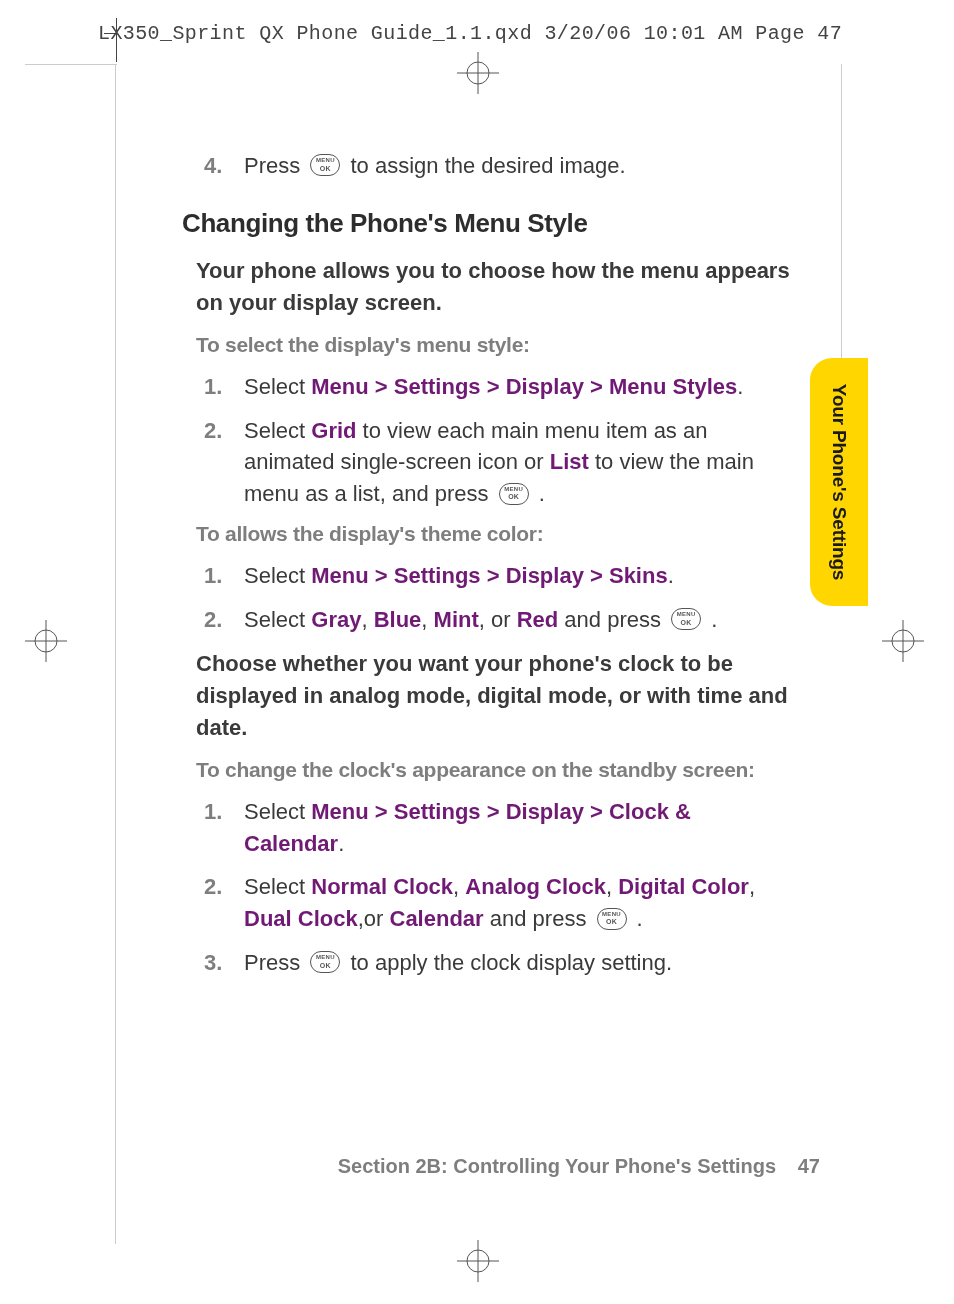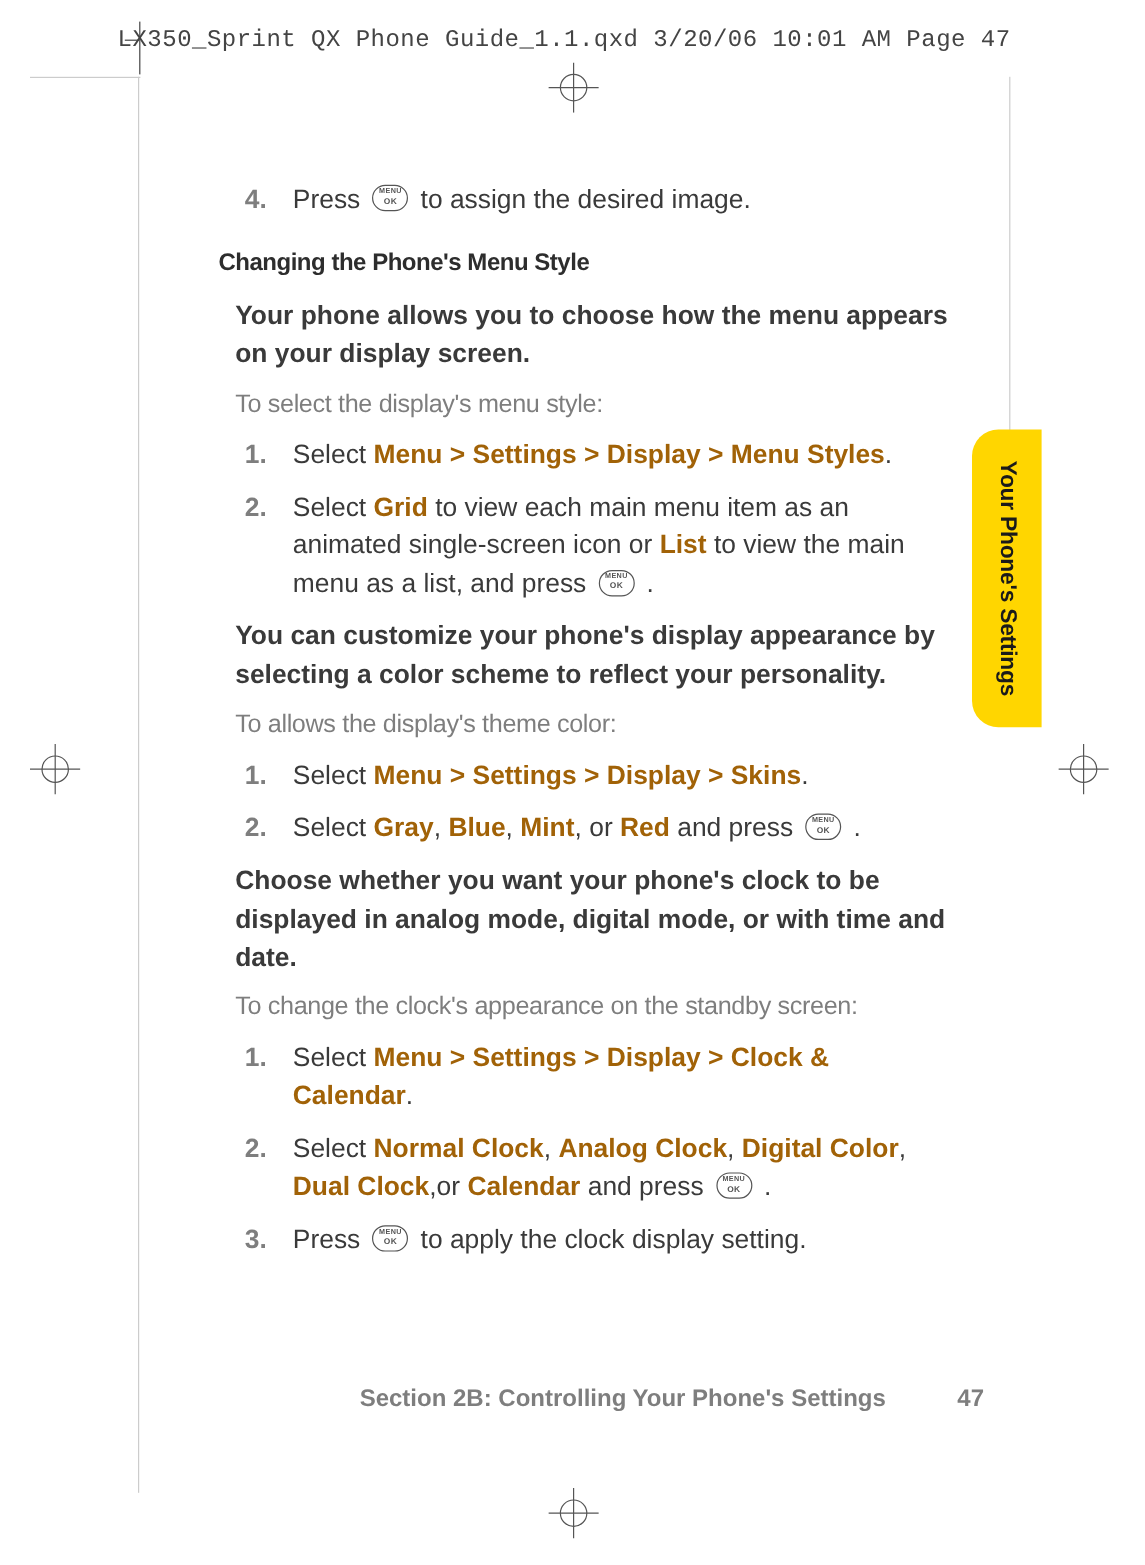--- a/index.html
+++ b/index.html
@@ -34,39 +34,39 @@
   .content {
     position: absolute;
     top: 150px;
     left: 182px;
     width: 610px;
     color: #3a3a3a;
   }
   .step { display:flex; margin: 0 0 12px 22px; font-size: 22px; line-height: 1.45; }
   .num { color:#7e7e7e; font-weight:bold; width:40px; flex:none; }
   .step-body { flex:1; }
-  .step-body b { color:#a16207; }
+  .step-body b { color:#701a75; }
 
   h2.section {
-    font-size: 20px;
+    font-size: 26px;
     font-weight: bold;
     color: #2d2d2d;
     margin: 26px 0 16px 0;
     letter-spacing: -0.4px;
   }
   .para {
     font-size: 22px;
     line-height: 1.45;
     margin: 0 0 14px 14px;
     color: #3a3a3a;
     font-weight: bold;
   }
   .sub {
     font-size: 21px;
-    font-weight: normal;
+    font-weight: bold;
     color: #7e7e7e;
     margin: 6px 0 14px 14px;
     letter-spacing: -0.3px;
   }
 
   .menu-ok {
     display:inline-block;
     vertical-align: middle;
     width: 30px; height: 22px;
     border: 1.5px solid #555;
@@ -112,21 +112,21 @@
   .footer {
     position:absolute;
     top: 1155px;
     left: 180px;
     width: 640px;
     text-align: right;
     font-size: 20px;
     font-weight: bold;
     color: #7e7e7e;
   }
-  .footer .pn { display:inline-block; margin-left: 54px; }
+  .footer .pn { display:inline-block; margin-left: 16px; }
 </style>
 </head>
 <body>
 
 <div class="header-line">LX350_Sprint QX Phone Guide_1.1.qxd  3/20/06  10:01 AM  Page 47</div>
 <div class="crop-top-h"></div>
 <div class="crop-top-v"></div>
 <div class="trim-v-left"></div>
 <div class="trim-v-right"></div>
 <div class="trim-h-top"></div>
@@ -182,21 +182,20 @@
       <span>Select </span><b>Menu &gt; Settings &gt; Display &gt; Menu Styles</b><span>.</span>
     </div>
   </div>
   <div class="step">
     <div class="num">2.</div>
     <div class="step-body">
       <span>Select </span><b>Grid</b><span> to view each main menu item as an animated single-screen icon or </span><b>List</b><span> to view the main menu as a list, and press </span><span class="menu-ok"></span><span> .</span>
     </div>
   </div>
 
-  <p class="para">You can customize your phone's display appearance by selecting a color scheme to reflect your personality.</p>
   <p class="sub">To allows the display's theme color:</p>
   <div class="step">
     <div class="num">1.</div>
     <div class="step-body">
       <span>Select </span><b>Menu &gt; Settings &gt; Display &gt; Skins</b><span>.</span>
     </div>
   </div>
   <div class="step">
     <div class="num">2.</div>
     <div class="step-body">

